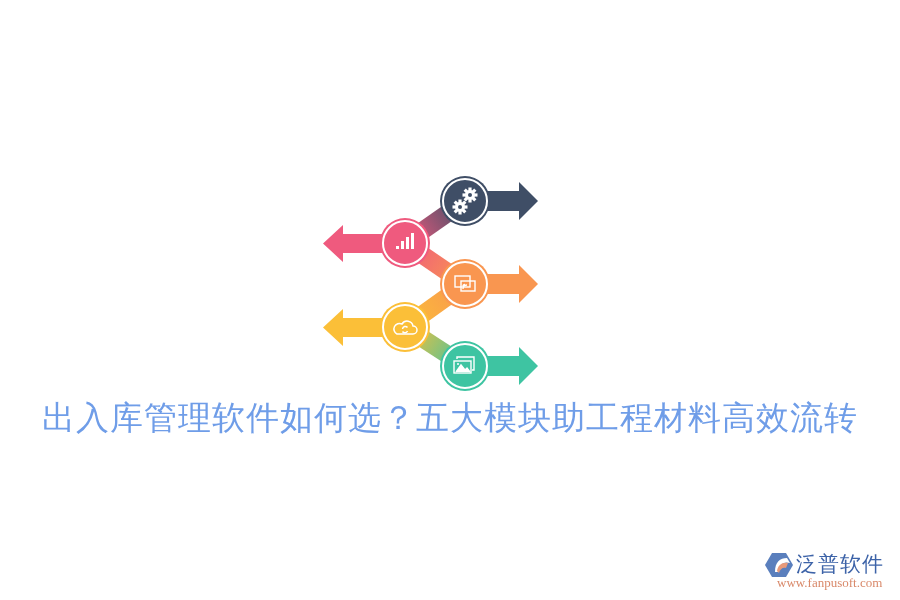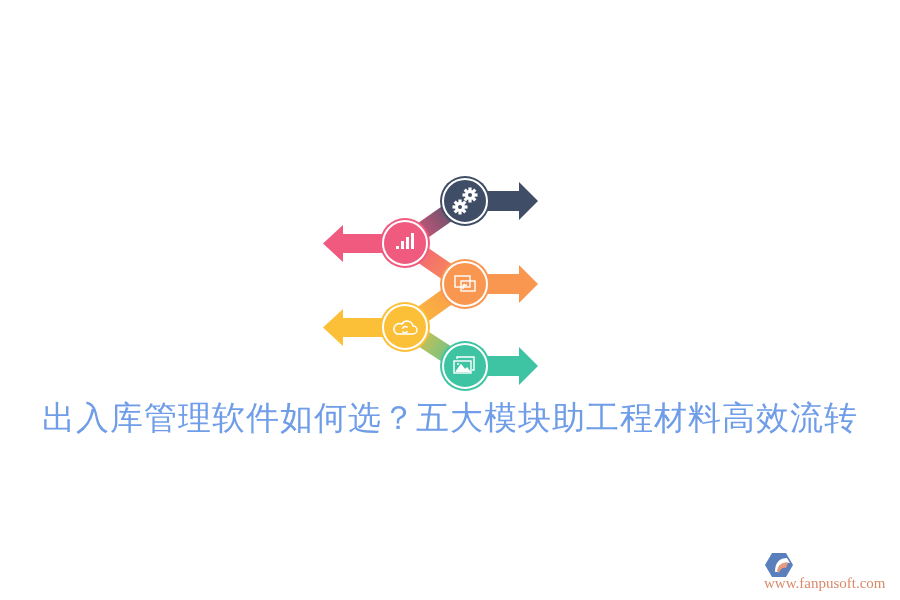--- a/index.html
+++ b/index.html
@@ -14,23 +14,23 @@
     line-height: 40px;
   }
   .logo { position: absolute; left: 764px; top: 550px; width: 132px; height: 40px; }
   .logo-mark { position: absolute; left: 0; top: 2px; width: 30px; height: 26px; }
   .logo-name {
     position: absolute; left: 32px; top: 0px;
     font-family: "DejaVu Sans", "Liberation Sans", sans-serif;
     font-size: 21px; color: #3d63a8; letter-spacing: 1px; white-space: nowrap;
   }
   .logo-url {
-    position: absolute; left: 0; top: 25px;
+    position: absolute; left: 13px; top: 25px;
     font-family: "Liberation Serif", "DejaVu Serif", serif;
-    font-size: 15px; color: #d9896a; white-space: nowrap;
+    font-size: 13px; color: #d9896a; white-space: nowrap;
   }
 </style>
 </head>
 <body>
 
 <div class="stage">
 
   <svg class="infographic" width="900" height="600" viewBox="0 0 900 600">
     <defs>
       <linearGradient id="g12" x1="465" y1="201" x2="405" y2="243" gradientUnits="userSpaceOnUse">
@@ -129,16 +129,17 @@
   </svg>
 
   <div class="title">出入库管理软件如何选？五大模块助工程材料高效流转</div>
 
   <div class="logo">
     <svg class="logo-mark" viewBox="0 0 30 26">
       <polygon points="8,1 22,1 29,13 22,25 8,25 1,13" fill="#5a7fbd"></polygon>
       <path d="M11 20 C11 10 16 6 23 6 L26 11 C20 9 16 12 14 20 Z" fill="#ffffff"></path>
       <path d="M13 19 C14 13 18 10 24 11 L22 16 C19 15 16 17 15 21 Z" fill="#e89a7a"></path>
     </svg>
+    <div class="logo-name">泛普软件</div>
     <div class="logo-url">www.fanpusoft.com</div>
   </div>
 
 </div>
 
 </body></html>

